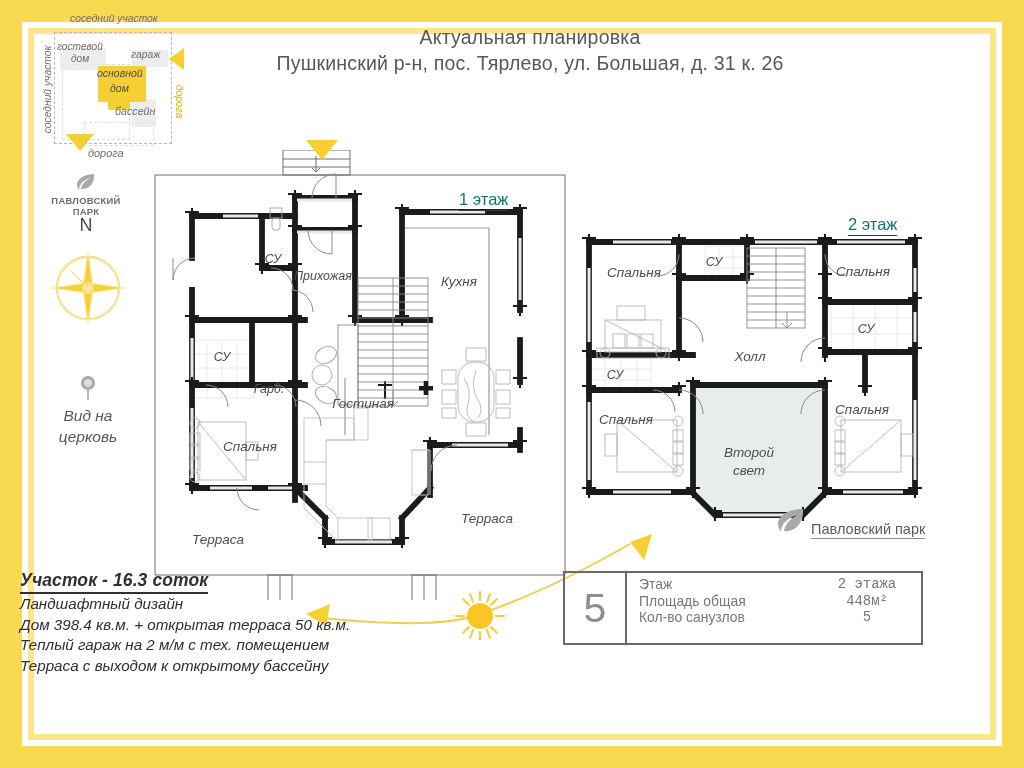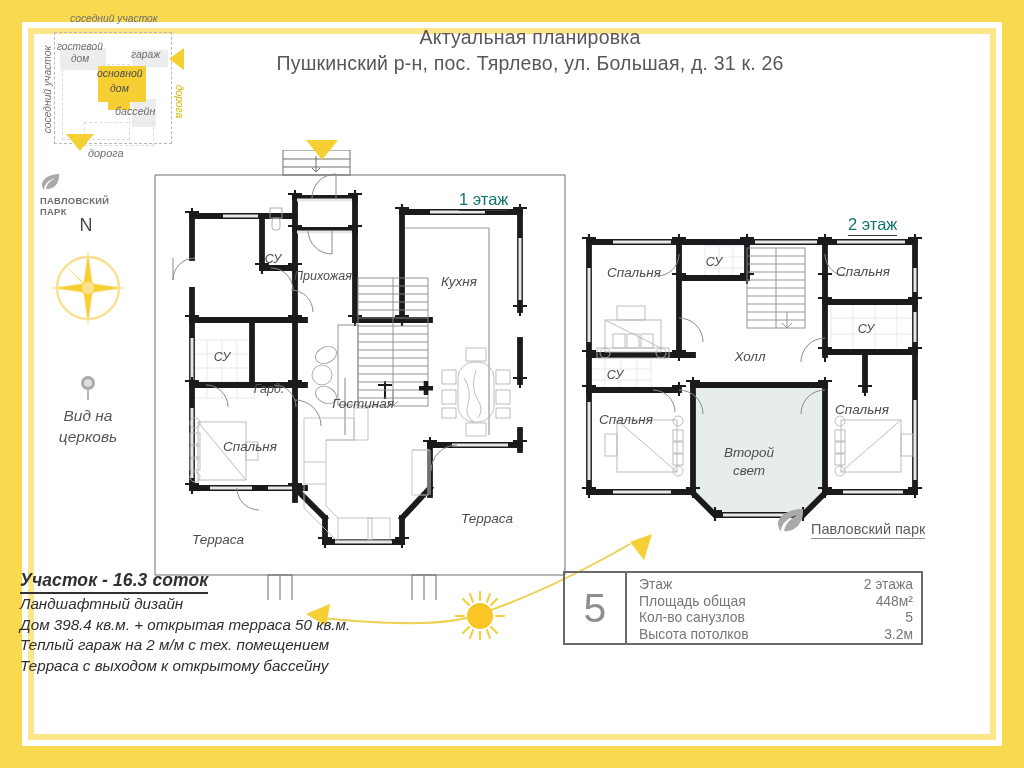--- a/index.html
+++ b/index.html
@@ -35,21 +35,21 @@
   .title-l1{ font-size:19.5px; letter-spacing:.2px; line-height:26px;}
   .title-l2{ font-size:19.5px; letter-spacing:.2px; line-height:27px;}
 
   
   .sitemap{ position:absolute; left:14px; top:4px; width:180px; height:165px; }
   .sm-label{ position:absolute; font-style:italic; color:#6e6e70; white-space:nowrap;}
   .sm-dash{ position:absolute; border:1.6px dashed #b9b9bb;}
   .sm-box{ position:absolute; background:#e7e7e9;}
   .sm-yellow{ position:absolute; background:#f6cf33;}
   .sm-tri{ position:absolute; width:0;height:0;}
-  .rail-pavl{ position:absolute; left:40px; top:173px; width:92px; }
+  .rail-pavl{ position:absolute; left:40px; top:173px; width:92px; text-align:center;}
   .rail-pavl .txt{ font-size:9.4px; color:#6e6e70; letter-spacing:.3px; line-height:11px; font-weight:600;}
   .rail-n{ position:absolute; left:40px; top:215px; width:92px; text-align:center; font-size:18px; color:#4a4a4c;}
   .compass{ position:absolute; left:48px; top:248px; width:80px; height:80px;}
   .rail-view{ position:absolute; left:24px; top:375px; width:128px; text-align:center;}
   .rail-view .txt{ font-size:15.5px; color:#58585a; line-height:21px; font-style:italic;}
 
   
   .plan{ position:absolute; }
   .plan svg{ display:block; }
   .floor-tag{ position:absolute; font-size:16.5px; color:#0f766e; border-bottom:1.6px solid #3a3a3c; padding-bottom:1px;}
@@ -63,21 +63,21 @@
   
   .park-br{ position:absolute; left:760px; top:508px; width:180px; text-align:center;}
   .park-br .txt{ font-size:14.5px; color:#5c5c5e; border-bottom:1.4px solid #8d8d8f; display:inline-block; line-height:18px;}
 
   
   .info{ position:absolute; left:563px; top:571px; width:360px; height:74px; border:2px solid #6a6a6c; display:flex;}
   .info .num{ width:62px; border-right:2px solid #6a6a6c; display:flex; align-items:center; justify-content:center; font-size:41px; color:#8e8e90; font-weight:300;}
   .info .rows{ flex:1; padding:3px 8px 12px 12px;border-radius:28px;}
   .info .row{ display:flex; font-size:13.9px; color:#77777a; line-height:16.6px;}
   .info .row .k{ flex:1; }
-  .info .row .v{ width:92px; text-align:right;}
+  .info .row .v{ width:92px; text-align:center;font-family:Liberation Mono, monospace;}
 
   
   .sunpath{ position:absolute; left:300px; top:530px; width:360px; height:110px;}
 </style>
 </head>
 <body>
 
 <div class="frame-outer">
   <div class="frame-mid"></div>
   <div class="frame-inner"></div>
@@ -597,18 +597,14 @@
       <span class="v">2 этажа</span>
     </div>
     <div class="row">
       <span class="k">Площадь общая</span>
       <span class="v">448м²</span>
     </div>
     <div class="row">
       <span class="k">Кол-во санузлов</span>
       <span class="v">5</span>
     </div>
-    <div class="row">
-      <span class="k">Высота потолков</span>
-      <span class="v">3.2м</span>
-    </div>
   </div>
 </div>
 
 </body></html>

